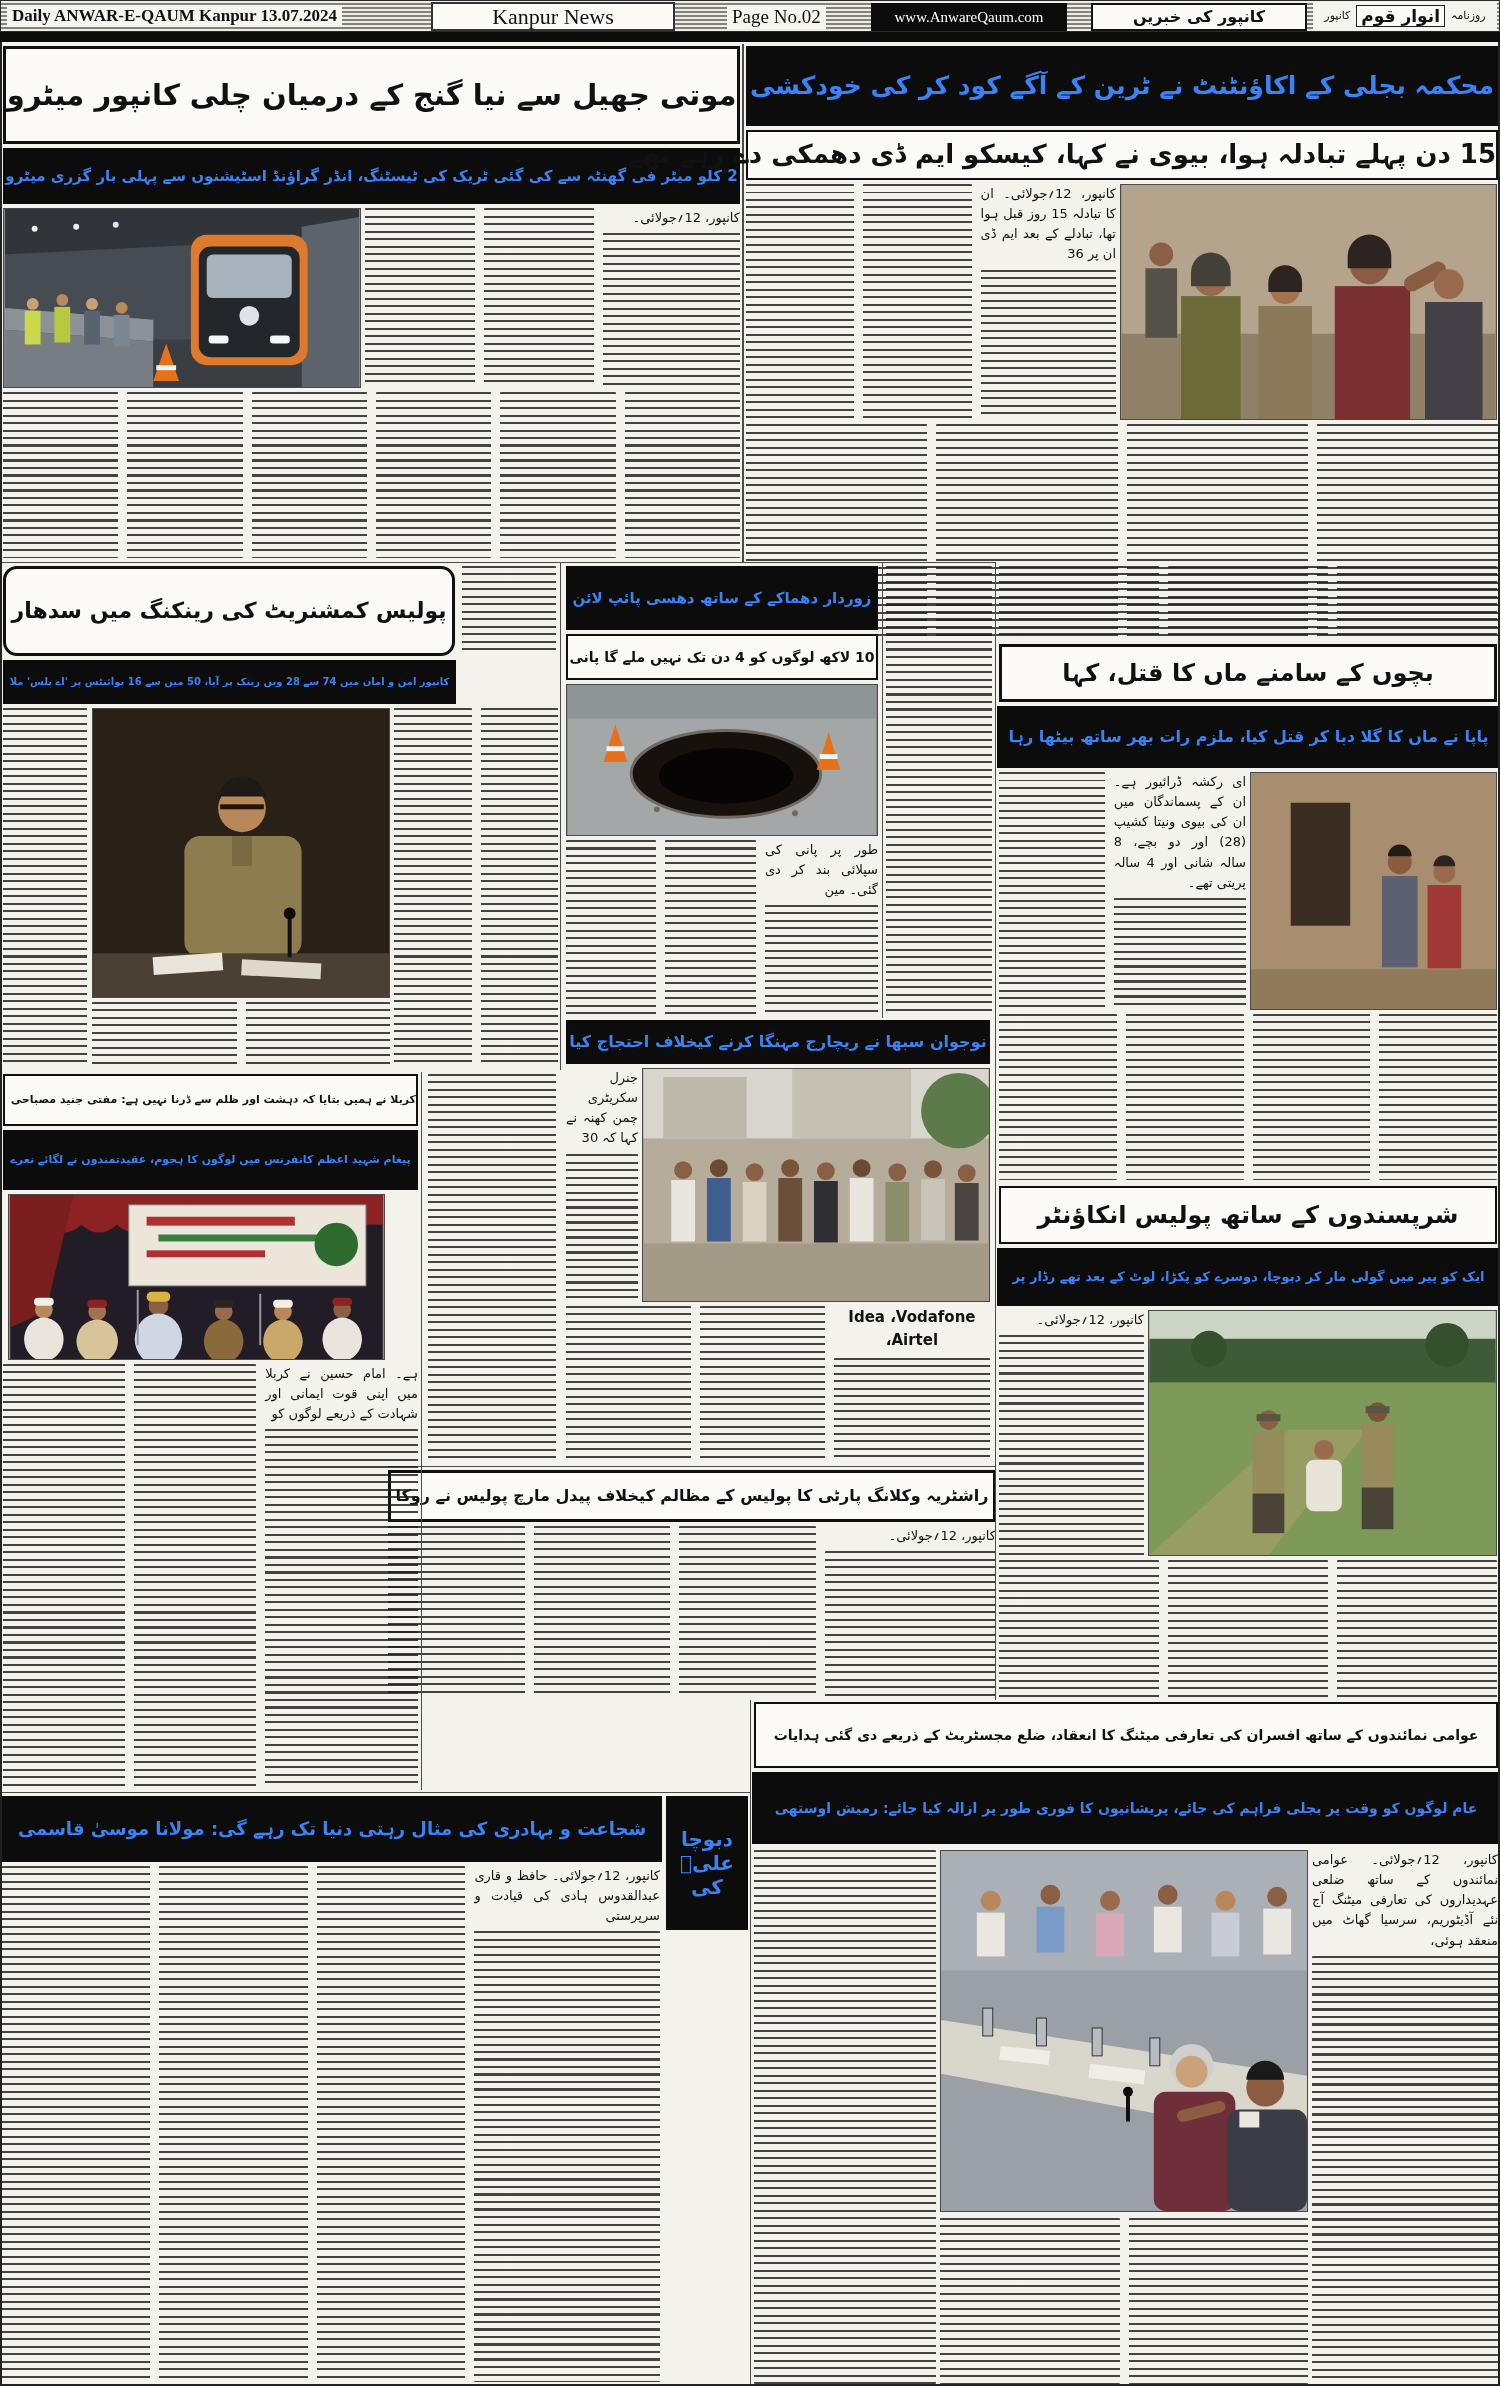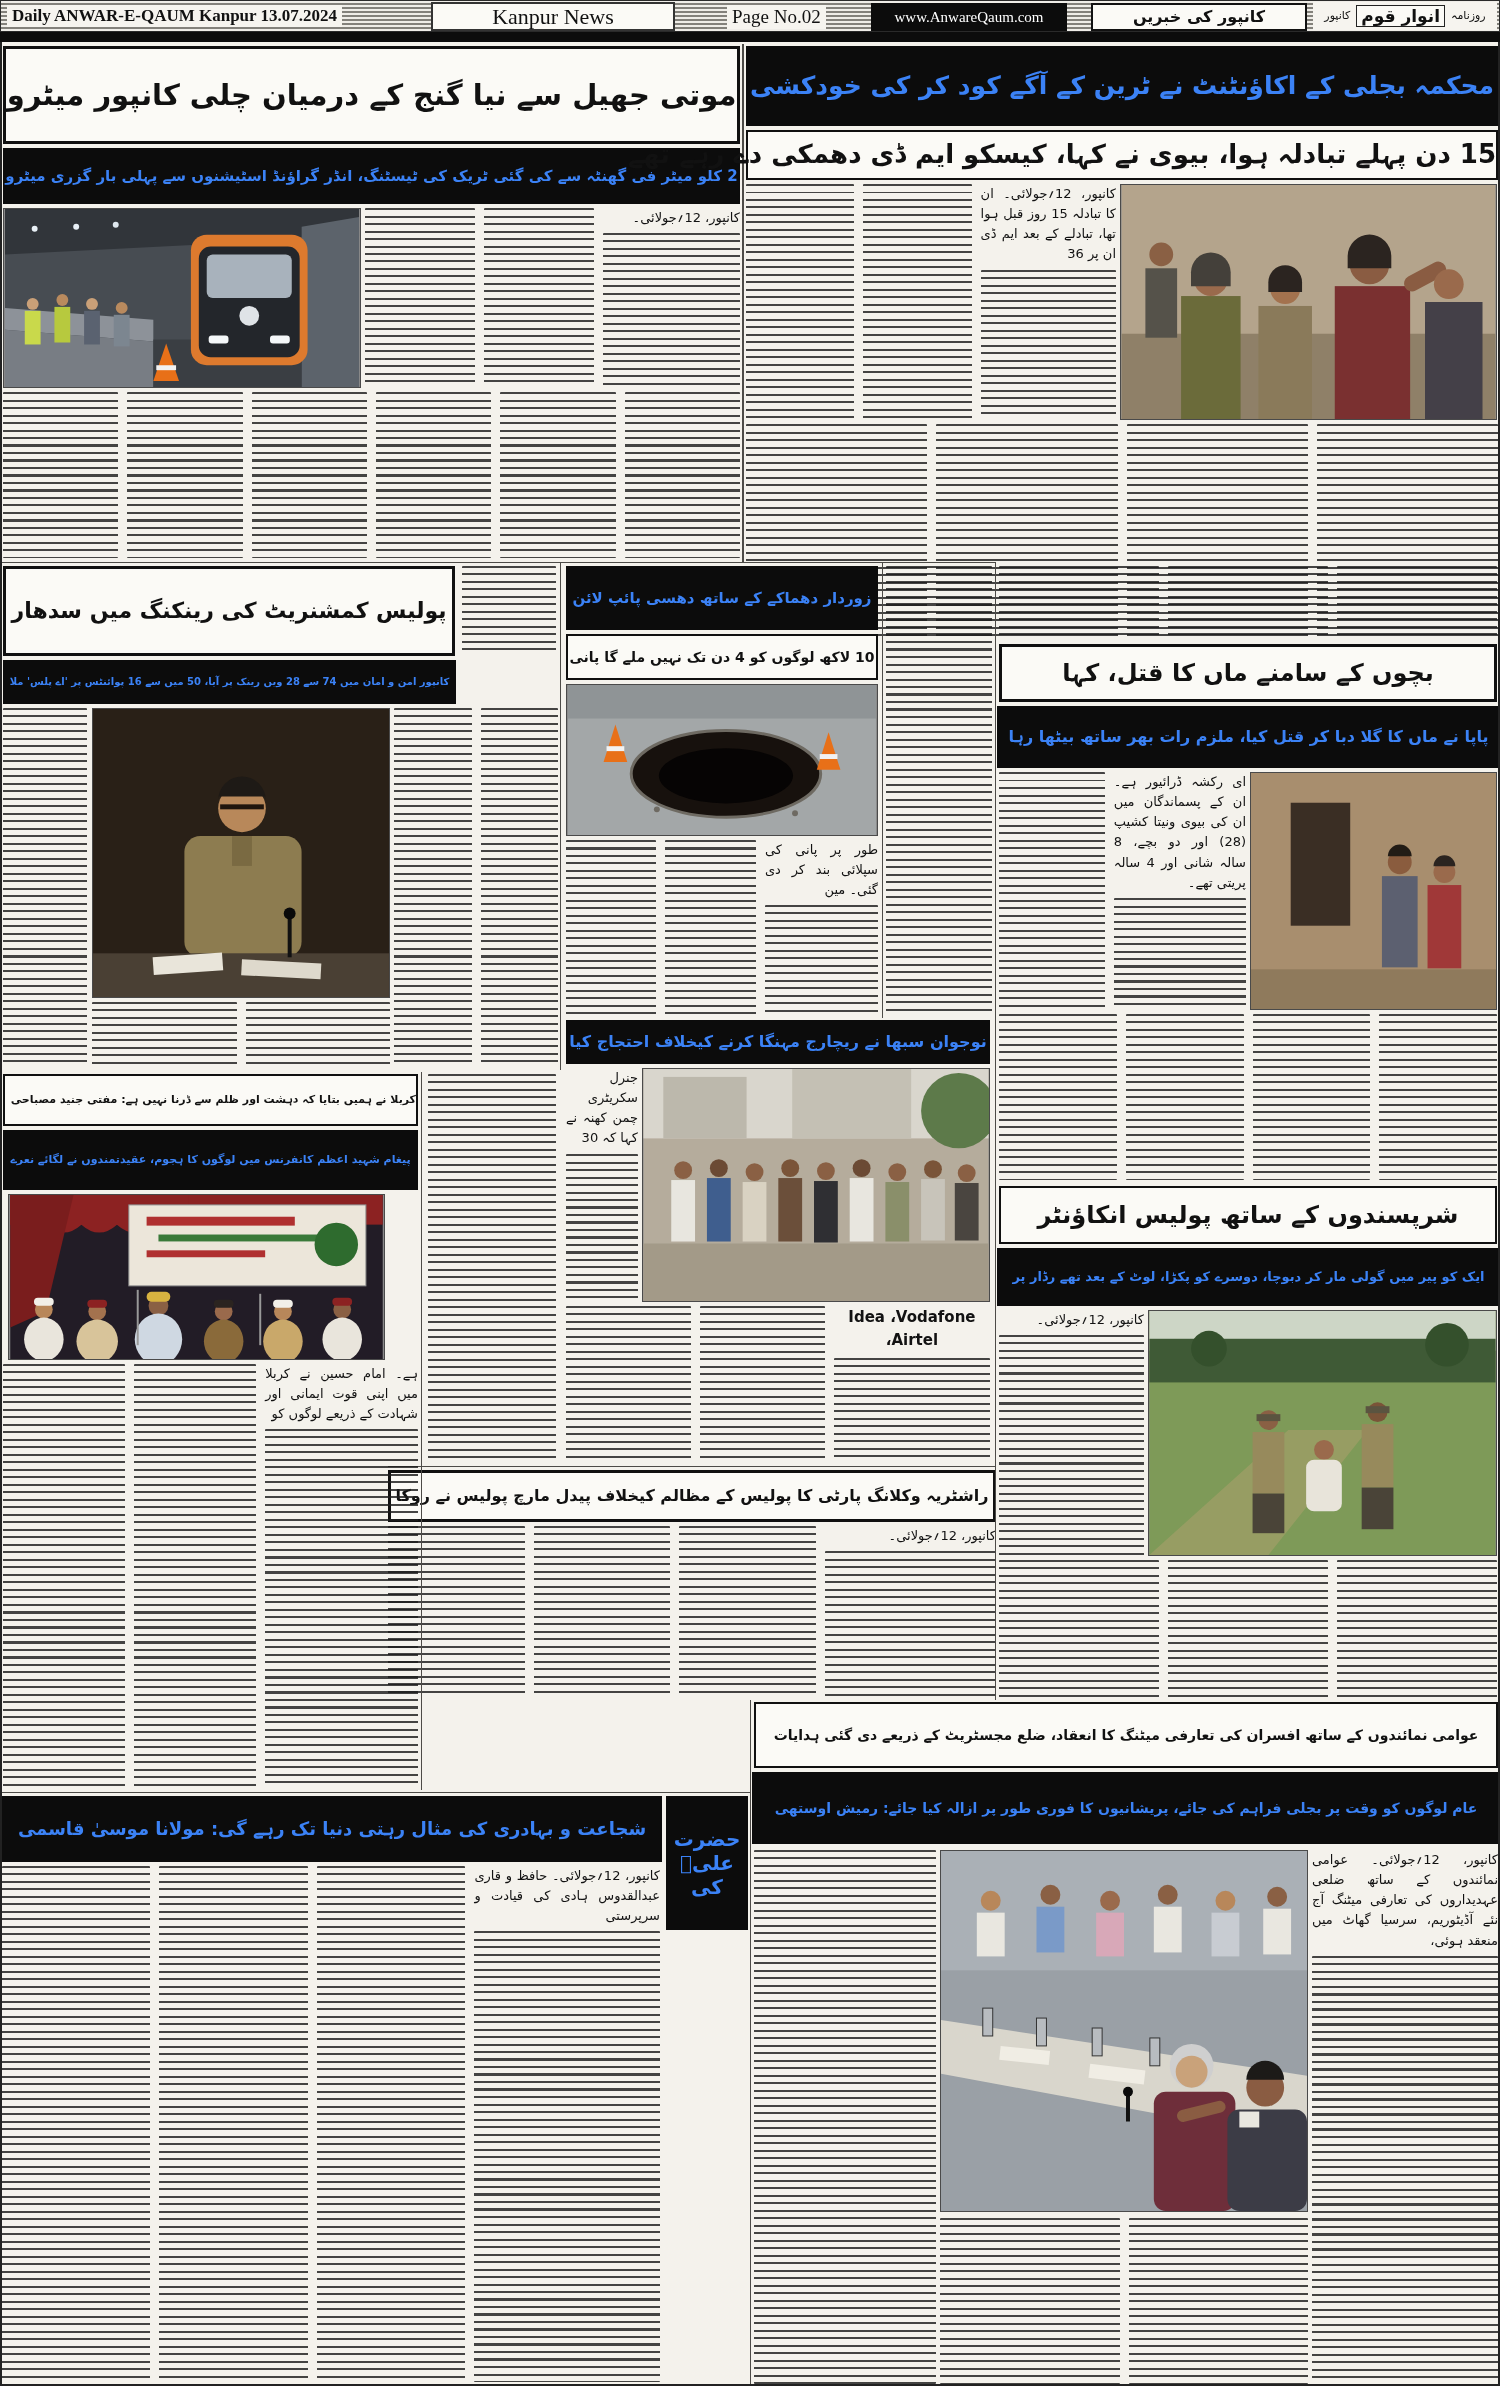--- a/index.html
+++ b/index.html
@@ -137,21 +137,21 @@
     <div class="tx"></div>
   </div>
 <div class="abs cols" style="left:746px;top:424px;width:752px;height:214px;">
     <div class="tx"></div>
     <div class="tx"></div>
     <div class="tx"></div>
     <div class="tx"></div>
   </div>
 
 <div class="abs hrule" style="left:0;top:562px;width:995px;height:1px;"></div>
-<div class="abs hl-box" style="left:3px;top:566px;width:452px;height:90px;">
+<div class="abs hl-box" style="left:3px;top:566px;width:452px;height:90px;border-radius:14px;">
   <span class="urdu fit" style="font-size: 22px;">پولیس کمشنریٹ کی رینکنگ میں سدھار</span>
 </div>
 <div class="abs cols" style="left:462px;top:566px;width:94px;height:90px;">
     <div class="tx"></div>
   </div>
 <div class="abs hl-bar" style="left:3px;top:660px;width:453px;height:44px;">
   <span class="urdu fit" style="font-size: 10px;">کانپور امن و امان میں 74 سے 28 ویں رینک پر آیا، 50 میں سے 16 پوائنٹس پر 'اے پلس' ملا</span>
 </div>
 <div class="abs photo" style="left:92px;top:708px;width:298px;height:290px;">
   <svg viewBox="0 0 298 290">
@@ -404,21 +404,21 @@
     </div>
     <div class="tx"></div>
     <div class="tx"></div>
   </div>
 <div class="abs cols" style="left:428px;top:1074px;width:128px;height:388px;">
     <div class="tx"></div>
   </div>
 
 <div class="abs hrule" style="left:0;top:1792px;width:750px;height:1px;"></div>
 <div class="abs hl-bar" style="left:666px;top:1796px;width:82px;height:134px;">
-  <span class="urdu" style="font-size:20px;text-align:center;">حضرت علیؓ کی</span>
+  <span class="urdu" style="font-size:20px;text-align:center;">دبوچا علیؓ کی</span>
 </div>
 <div class="abs hl-bar" style="left:2px;top:1796px;width:660px;height:66px;">
   <span class="urdu fit" style="font-size: 18px;">شجاعت و بہادری کی مثال رہتی دنیا تک رہے گی: مولانا موسیٰ قاسمی</span>
 </div>
 <div class="abs cols" style="left:2px;top:1866px;width:658px;height:516px;">
     <div class="snipcol">
       <p class="snip">کانپور، 12؍جولائی۔ حافظ و قاری عبدالقدوس ہادی کی قیادت و سرپرستی</p>
       <div class="tx"></div>
     </div>
     <div class="tx"></div>

